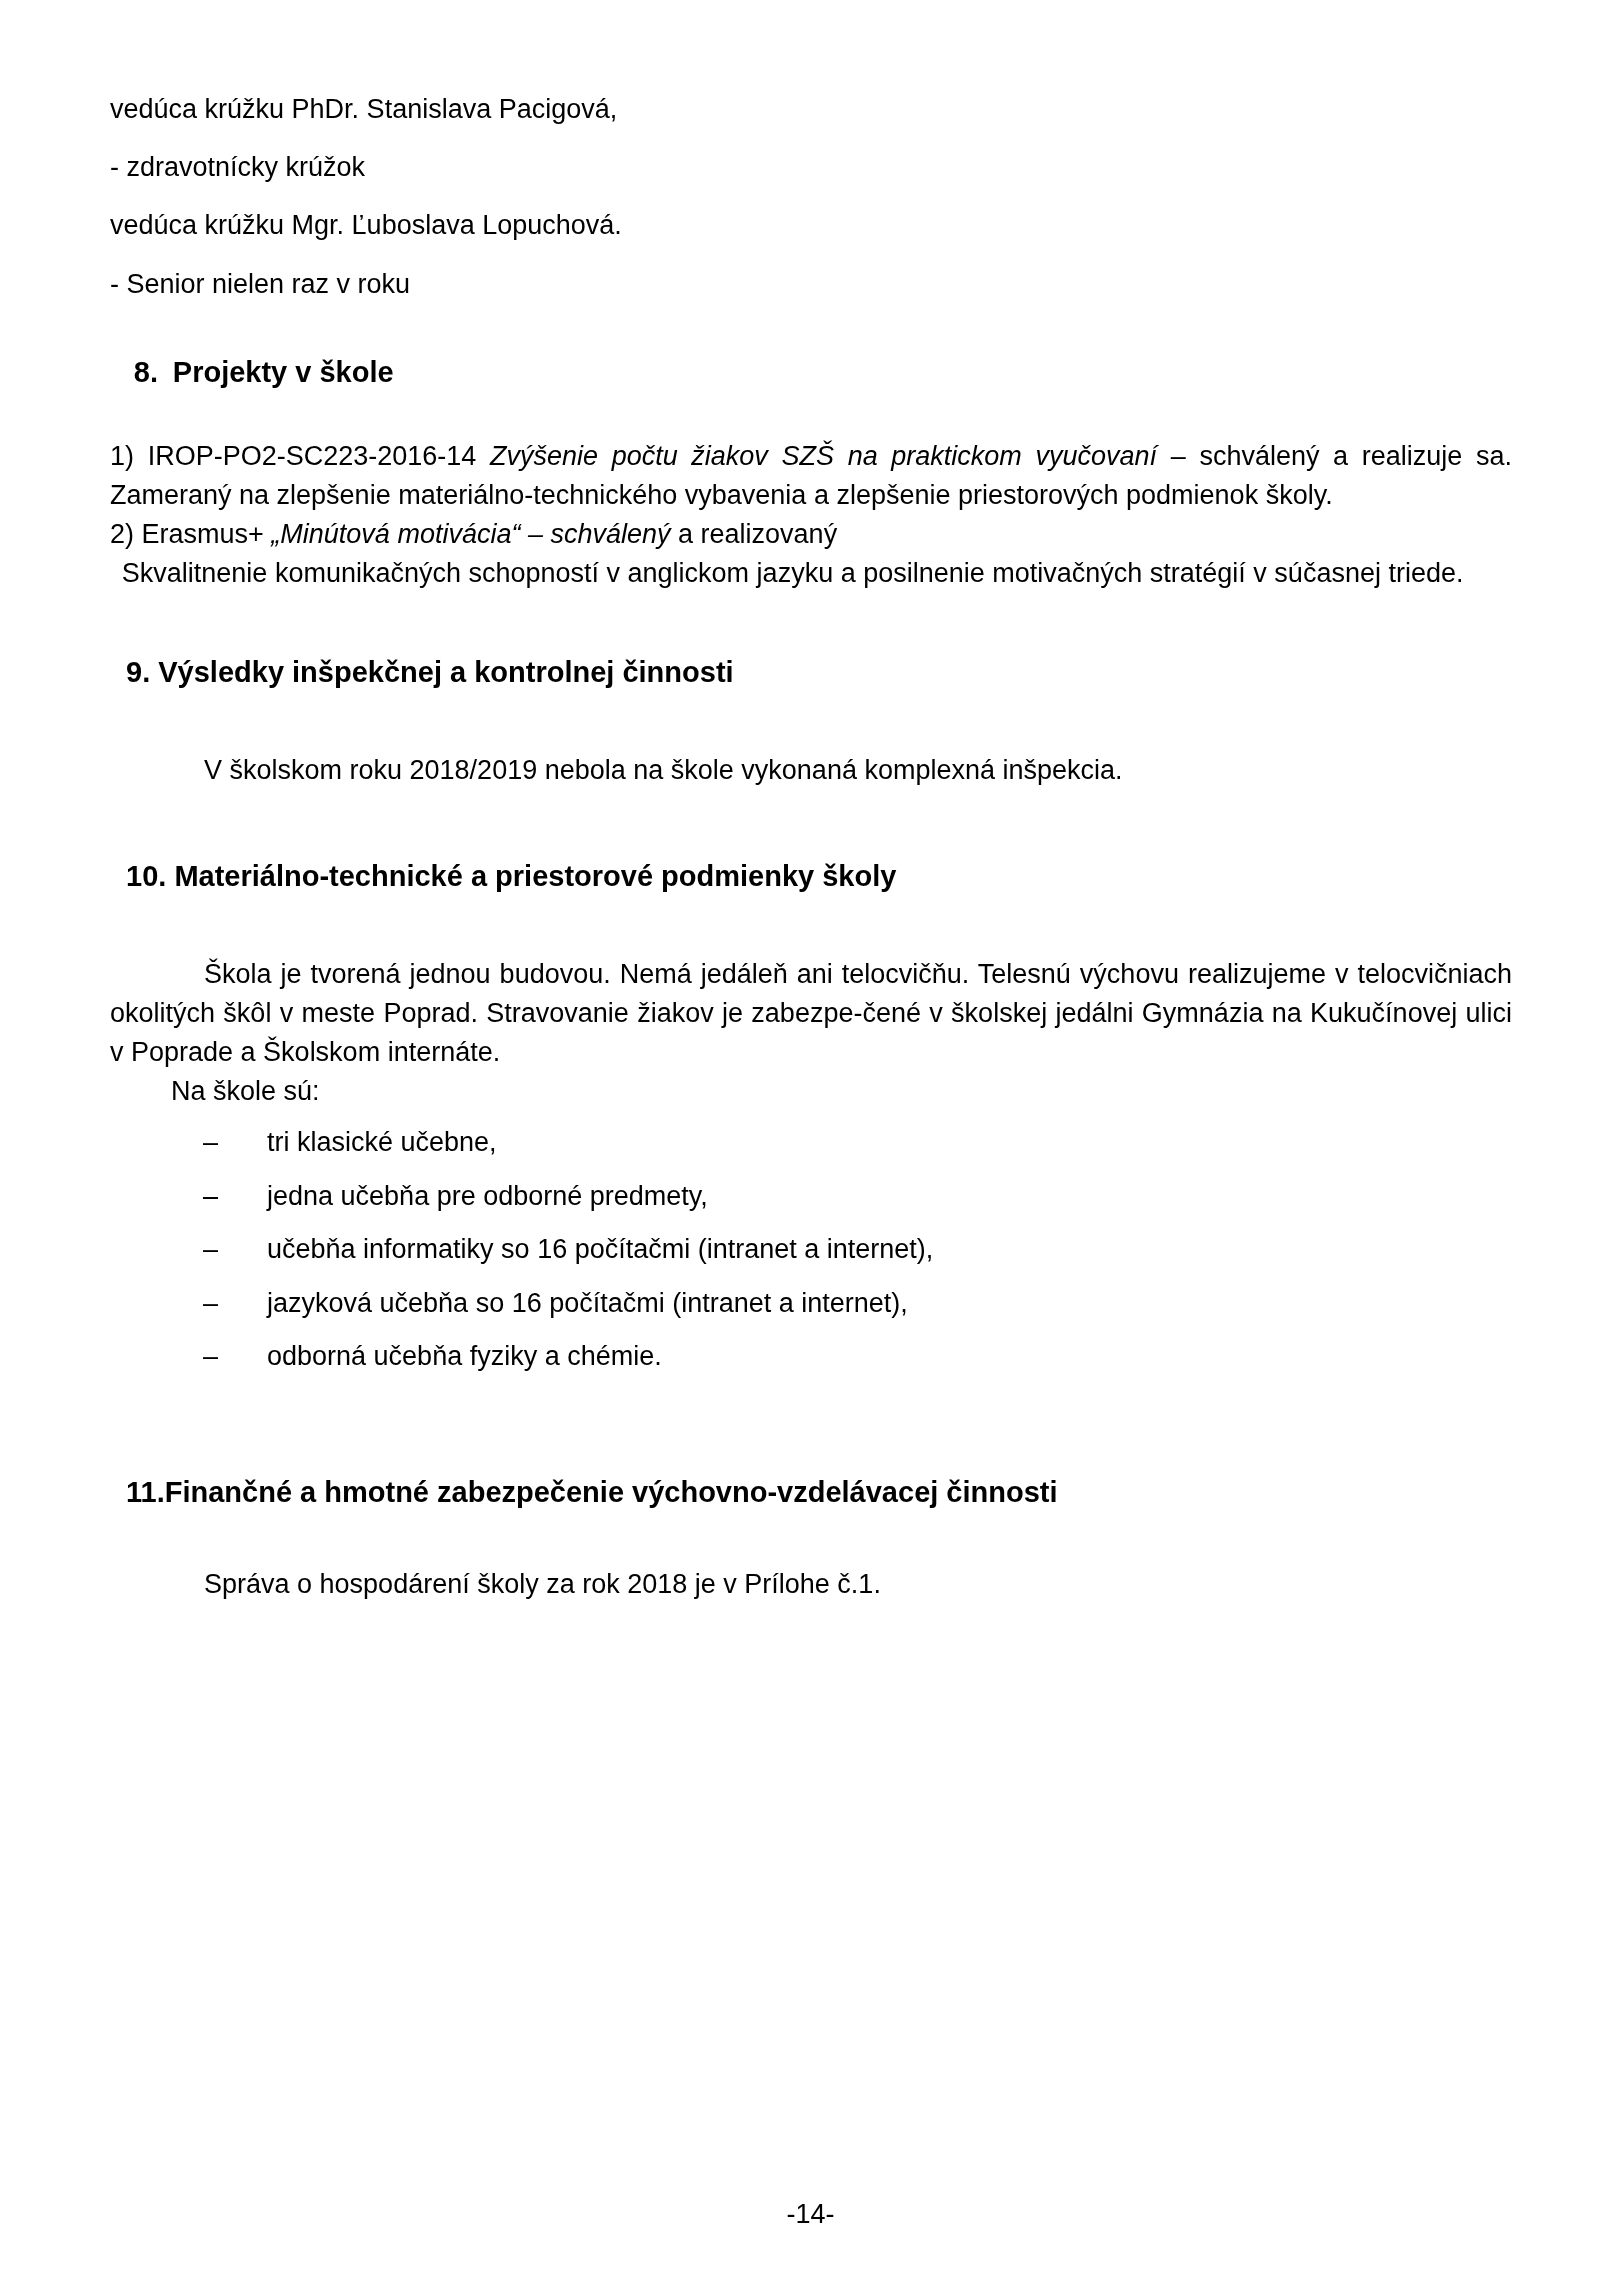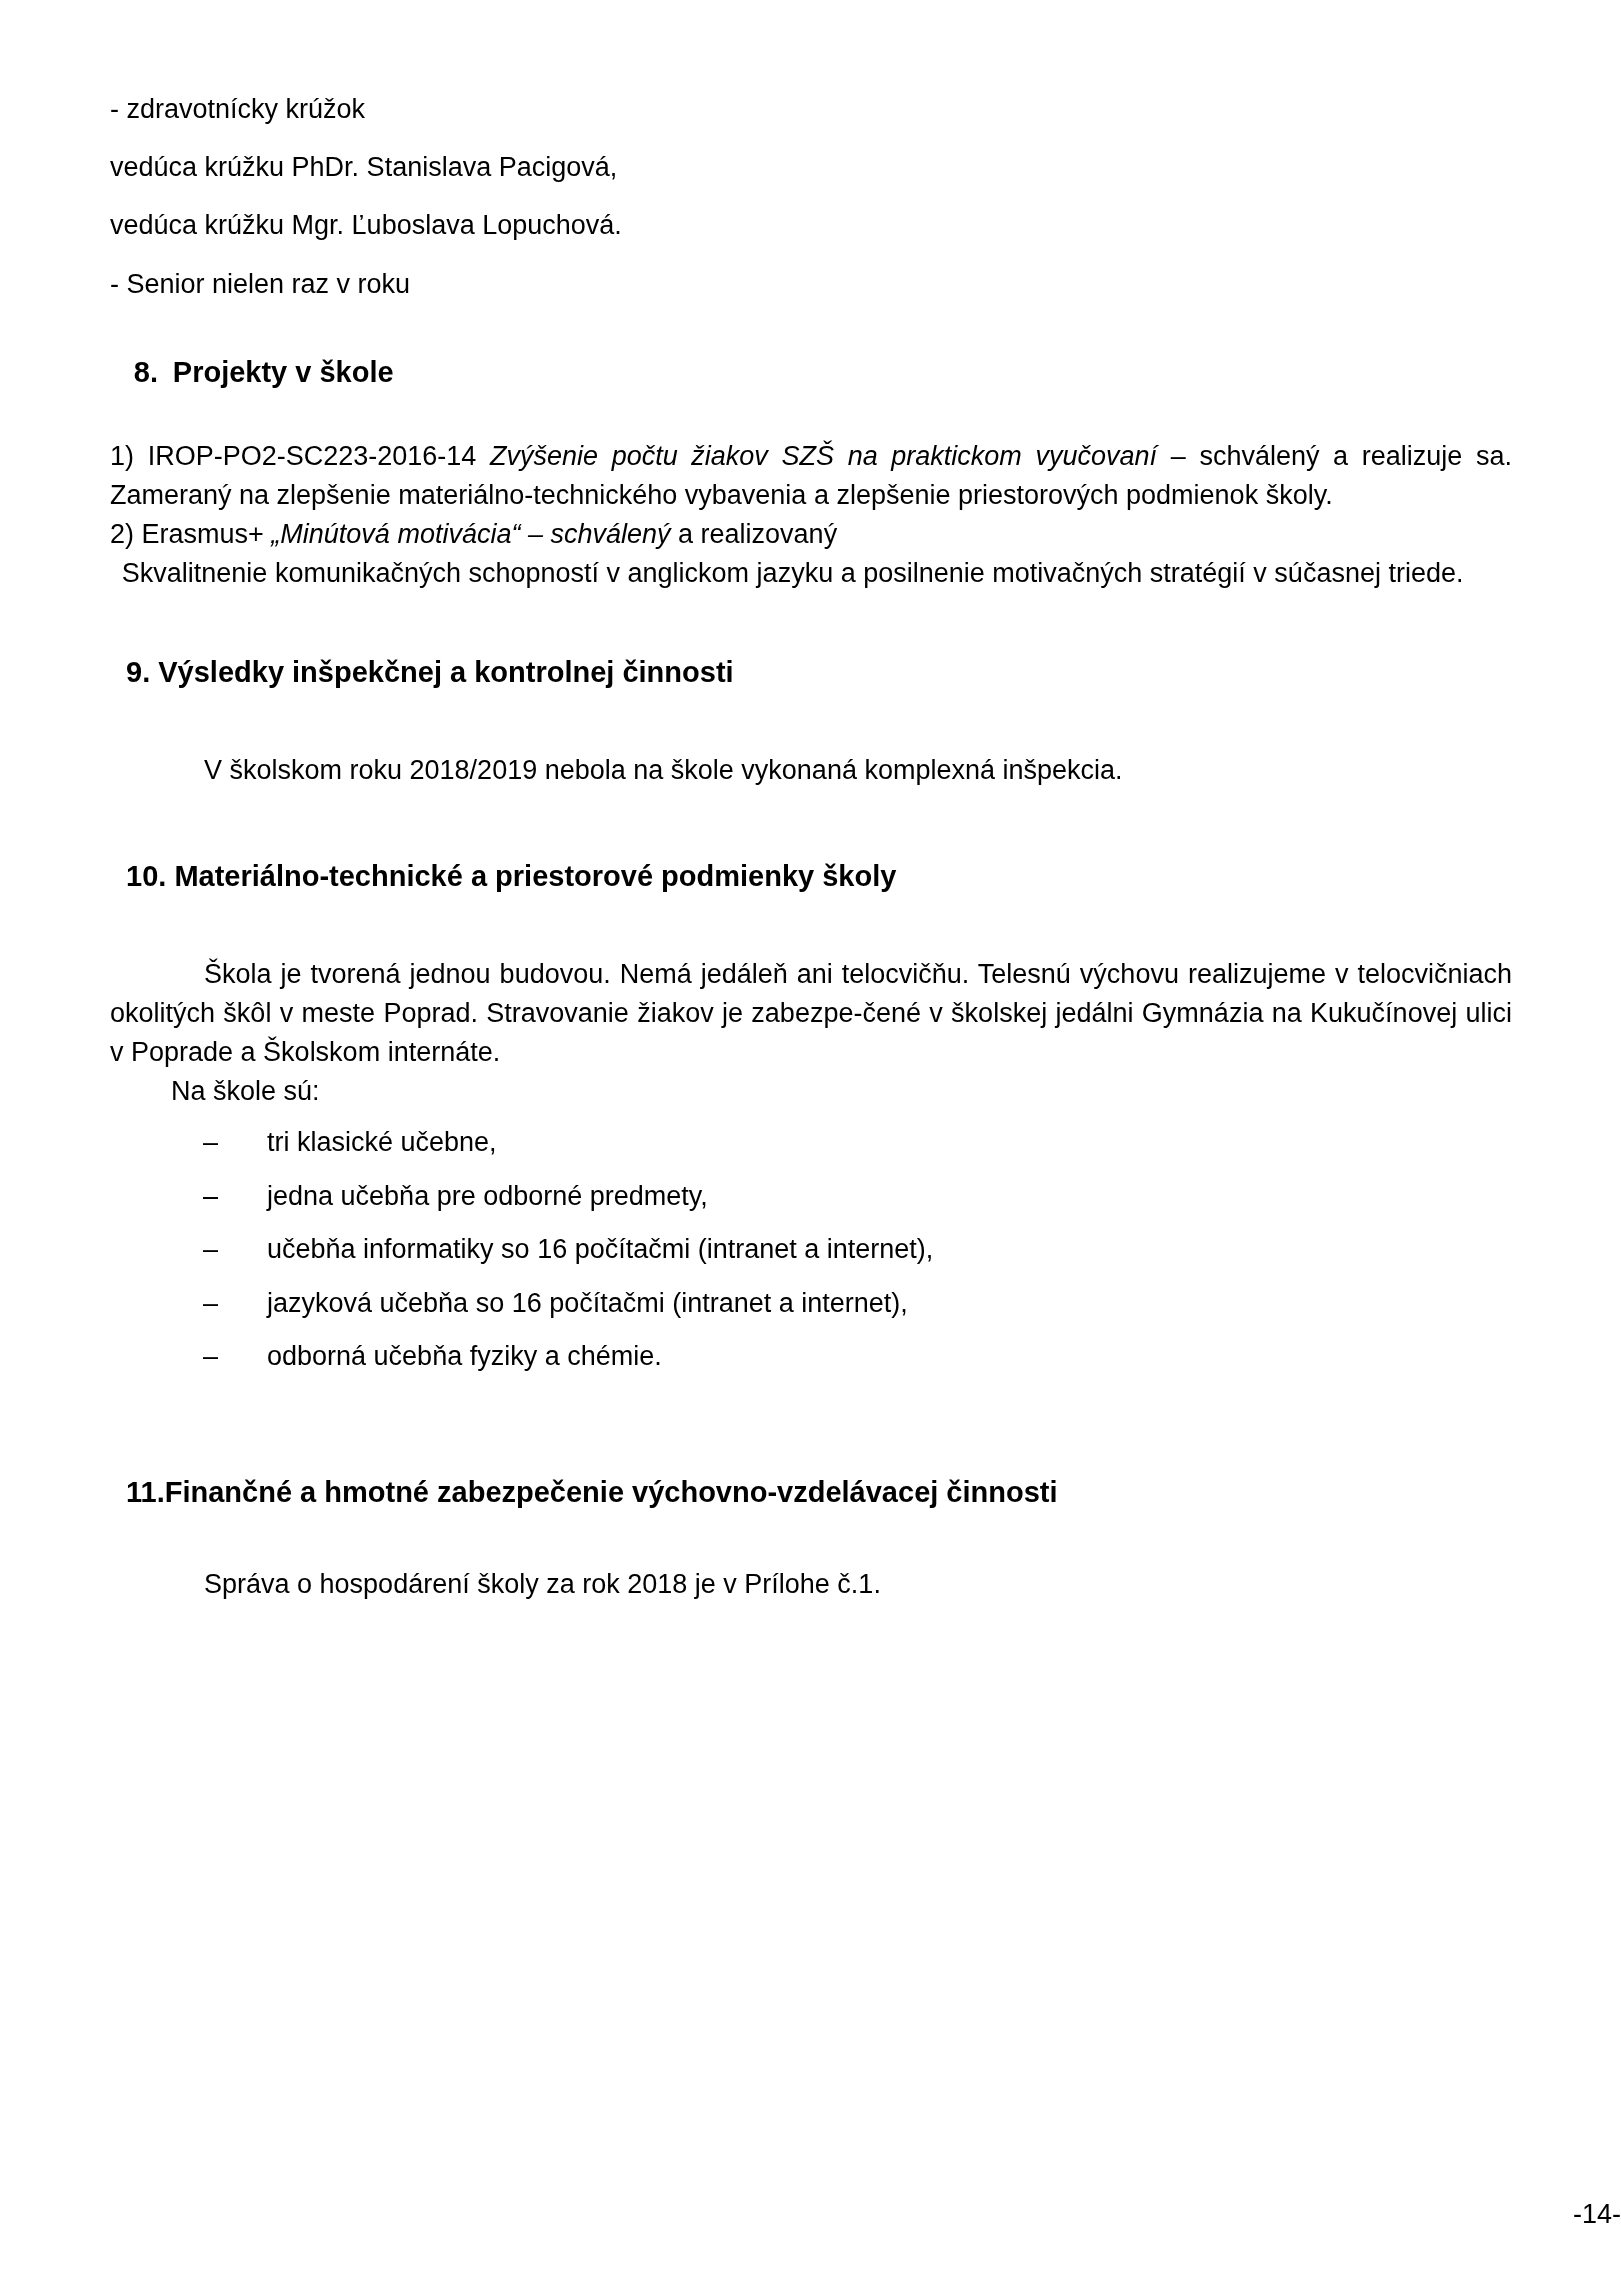--- a/index.html
+++ b/index.html
@@ -97,32 +97,32 @@
     position: absolute;
     left: 0;
     top: 0;
   }
 
   .footer-num {
     position: absolute;
     left: 0;
     right: 0;
     bottom: 65px;
-    text-align: right;
+    text-align: center;
     font-size: 27px;
   }
 </style>
 </head>
 <body>
 
 <div class="page">
   <div class="body-wrap">
 
+    <p class="lead-line">vedúca krúžku PhDr. Stanislava Pacigová,</p>
     <p class="lead-line">- zdravotnícky krúžok</p>
-    <p class="lead-line">vedúca krúžku PhDr. Stanislava Pacigová,</p>
     <p class="lead-line">vedúca krúžku Mgr. Ľuboslava Lopuchová.</p>
     <p class="lead-line">- Senior nielen raz v roku</p>
 
     <p class="heading sec-head-8">
       <span class="num">8.</span><span>Projekty v škole</span>
     </p>
 
     <p class="para-just"><span>1)</span>&nbsp;<span>IROP-PO2-SC223-2016-14</span> <em>Zvýšenie počtu žiakov SZŠ na praktickom vyučovaní</em> <span>–</span> <span>schválený a realizuje sa. Zameraný na zlepšenie materiálno-technického vybavenia a zlepšenie priestorových podmienok školy.</span></p>
 
     <p class="para"><span>2)</span> <span>Erasmus+</span> <em>„Minútová motivácia“</em> <em>– schválený</em> <span>a realizovaný</span></p>

